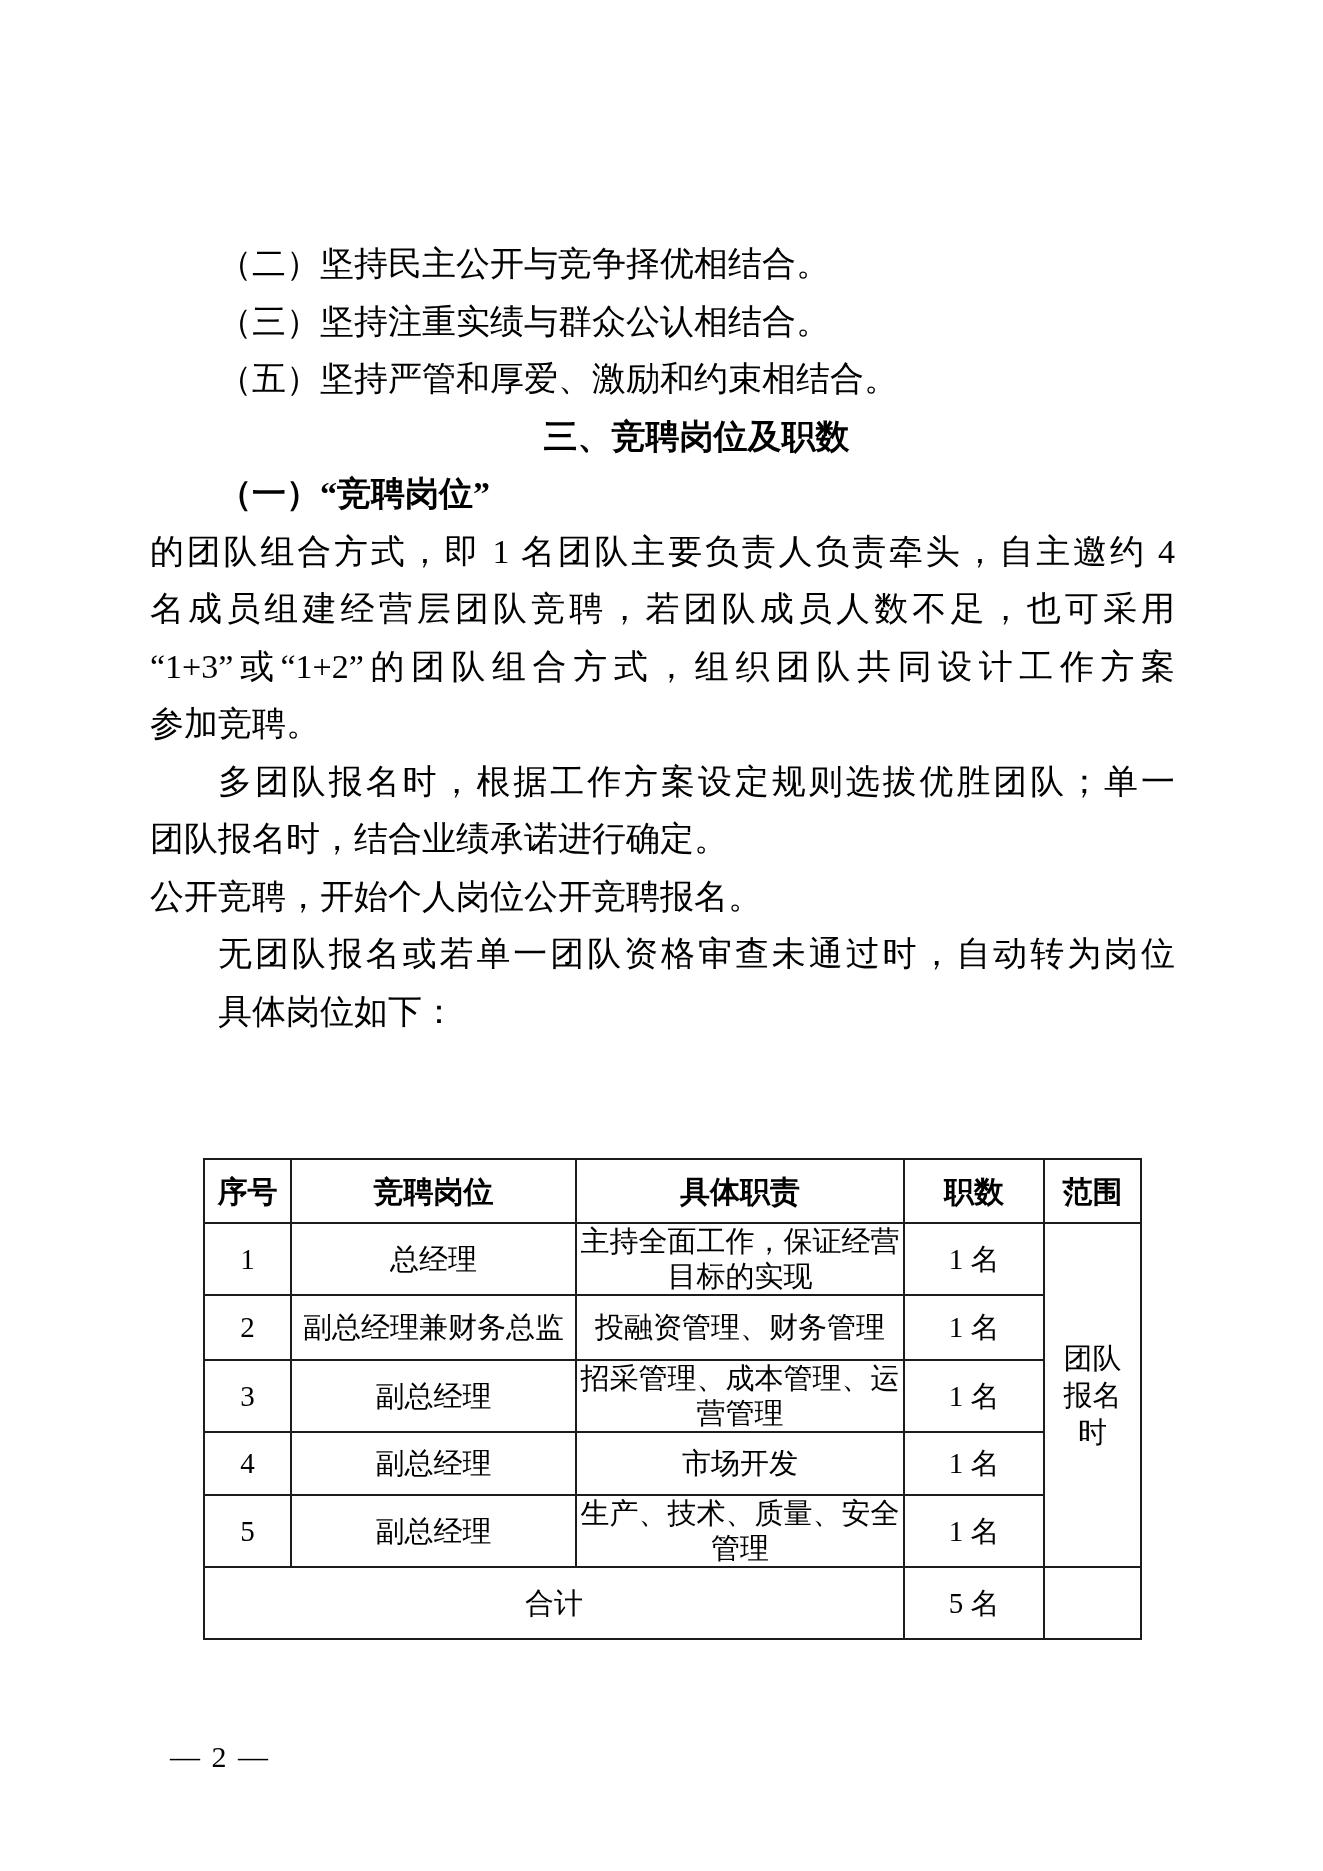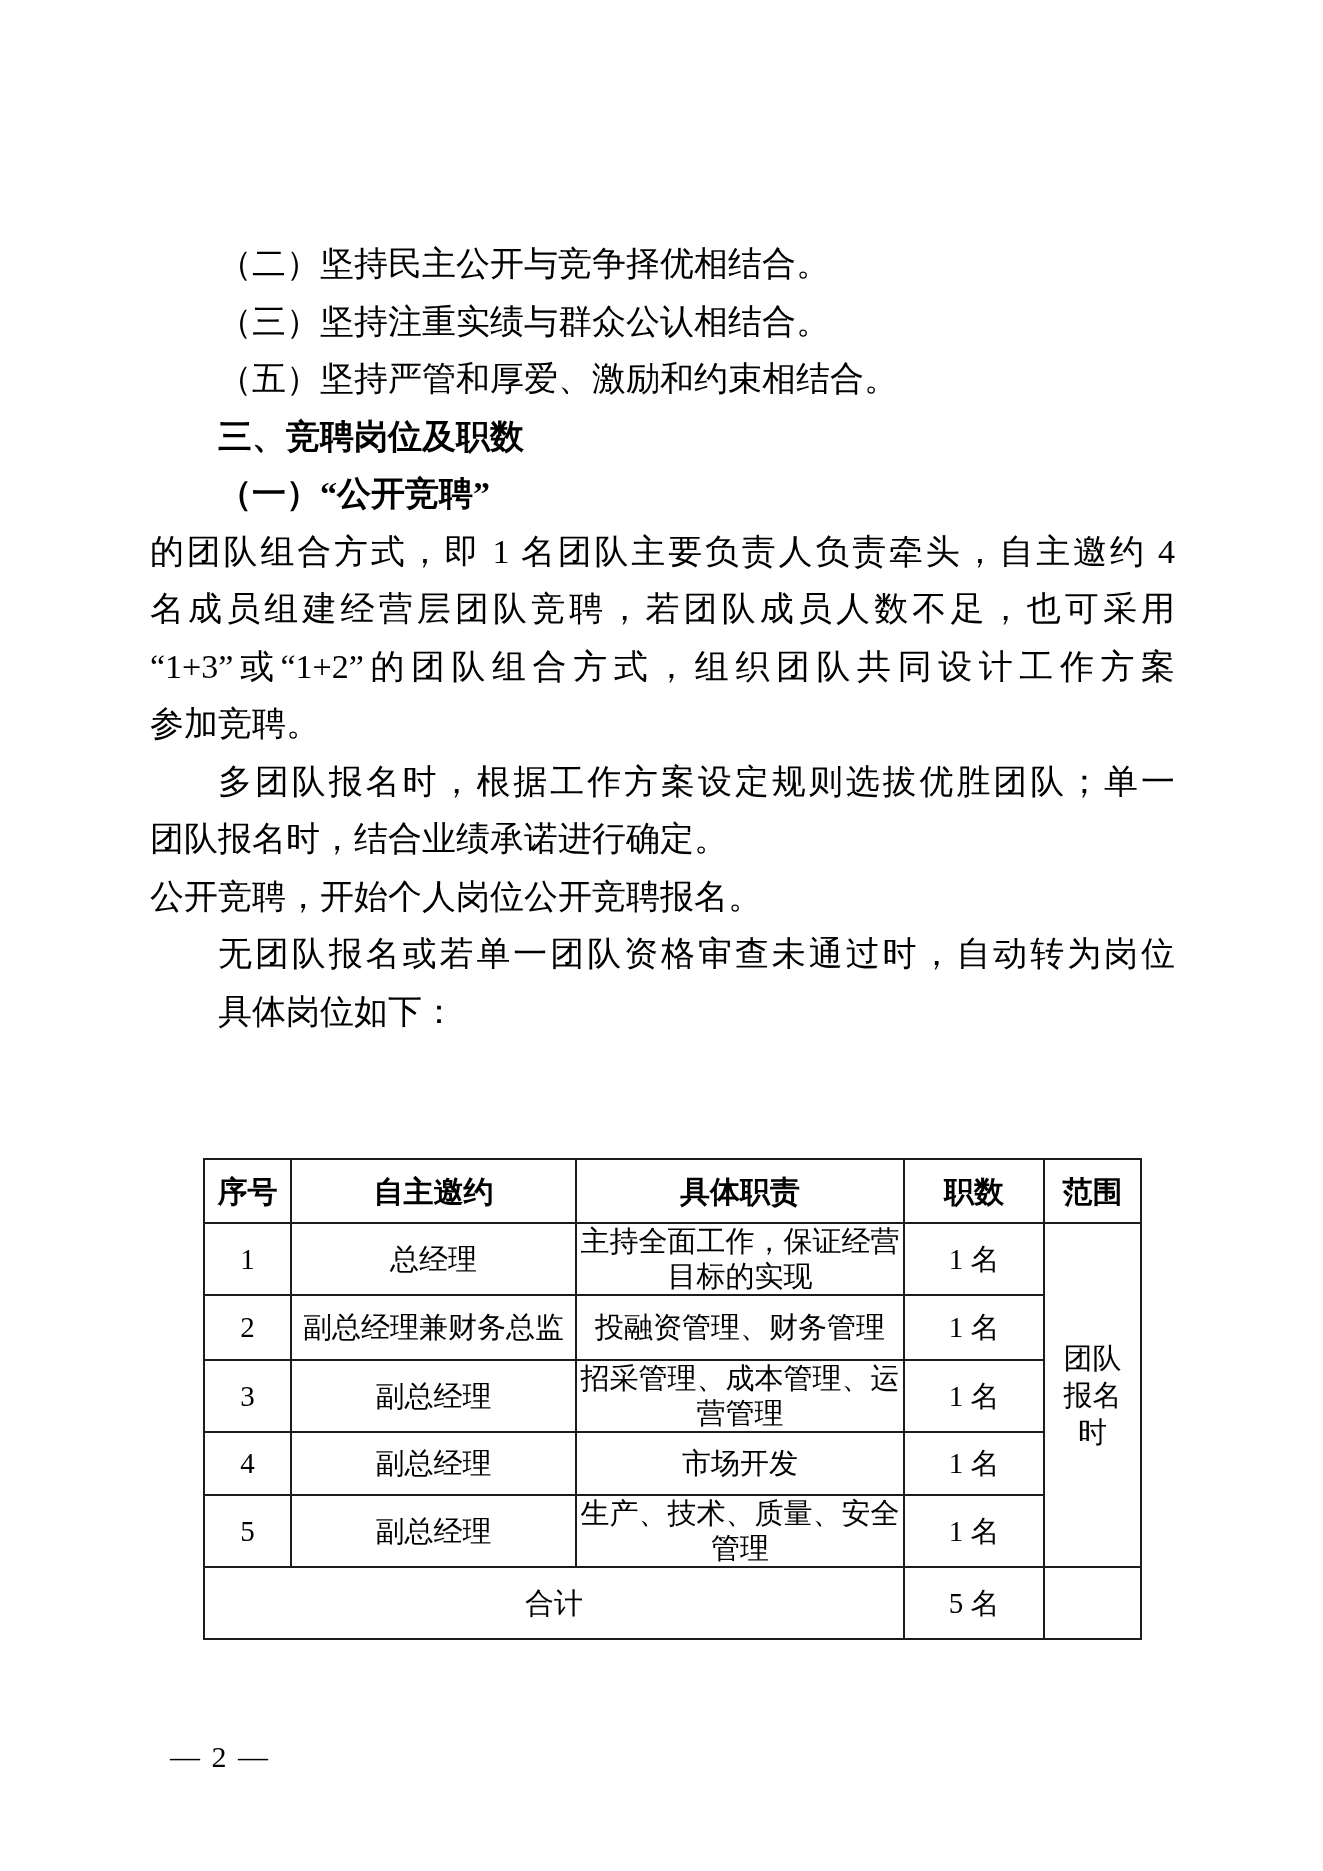--- a/index.html
+++ b/index.html
@@ -11,20 +11,21 @@
   .text-flow {
     position:absolute; left:150px; top:235px; width:1025px;
     font-size:34px; line-height:57.5px; color:#000;
   }
   .line { height:57.5px; overflow:visible; text-align:left; }
   .indent { text-indent:68px; }
   .just { text-align:justify; text-align-last:justify; }
   .h-sans {
     font-family:"Liberation Sans","DejaVu Sans",sans-serif;
     font-weight:bold;
+    text-align:center;
   }
   .h-serif { font-weight:bold; }
   table.positions {
     position:absolute; left:203px; top:1158px; width:937px;
     border-collapse:collapse; table-layout:fixed;
     font-size:29px; text-align:center;
     font-family:"Liberation Serif","DejaVu Serif",serif;
   }
   table.positions td, table.positions th {
     border:2px solid #1c1c1c; padding:0 3px; vertical-align:middle;
@@ -41,21 +42,21 @@
   }
 </style>
 </head>
 <body>
 
 <div class="text-flow">
   <div class="line indent">（二）坚持民主公开与竞争择优相结合。</div>
   <div class="line indent">（三）坚持注重实绩与群众公认相结合。</div>
   <div class="line indent">（五）坚持严管和厚爱、激励和约束相结合。</div>
   <div class="line indent h-sans">三、竞聘岗位及职数</div>
-  <div class="line indent h-serif">（一）“公开竞聘”</div>
+  <div class="line indent h-serif">（一）“竞聘岗位”</div>
   <div class="line just">的团队组合方式，即 1 名团队主要负责人负责牵头，自主邀约 4</div>
   <div class="line just">名成员组建经营层团队竞聘，若团队成员人数不足，也可采用</div>
   <div class="line just">“1+3”或“1+2”的团队组合方式，组织团队共同设计工作方案</div>
   <div class="line">参加竞聘。</div>
   <div class="line indent just">多团队报名时，根据工作方案设定规则选拔优胜团队；单一</div>
   <div class="line">团队报名时，结合业绩承诺进行确定。</div>
   <div class="line">公开竞聘，开始个人岗位公开竞聘报名。</div>
   <div class="line indent just">无团队报名或若单一团队资格审查未通过时，自动转为岗位</div>
   <div class="line indent">具体岗位如下：</div>
 </div>
@@ -64,21 +65,21 @@
   <colgroup>
     <col style="width:87px">
       <col style="width:285px">
       <col style="width:328px">
       <col style="width:140px">
       <col style="width:97px">
   </colgroup>
   <tbody>
       <tr style="height:64px">
     <th>序号</th>
-    <th>自主邀约</th>
+    <th>竞聘岗位</th>
     <th>具体职责</th>
     <th>职数</th>
     <th>范围</th>
   </tr>
   <tr style="height:70px">
     <td>1</td>
     <td>总经理</td>
     <td>主持全面工作，保证经营目标的实现</td>
     <td>1 名</td>
     <td rowspan="5">

